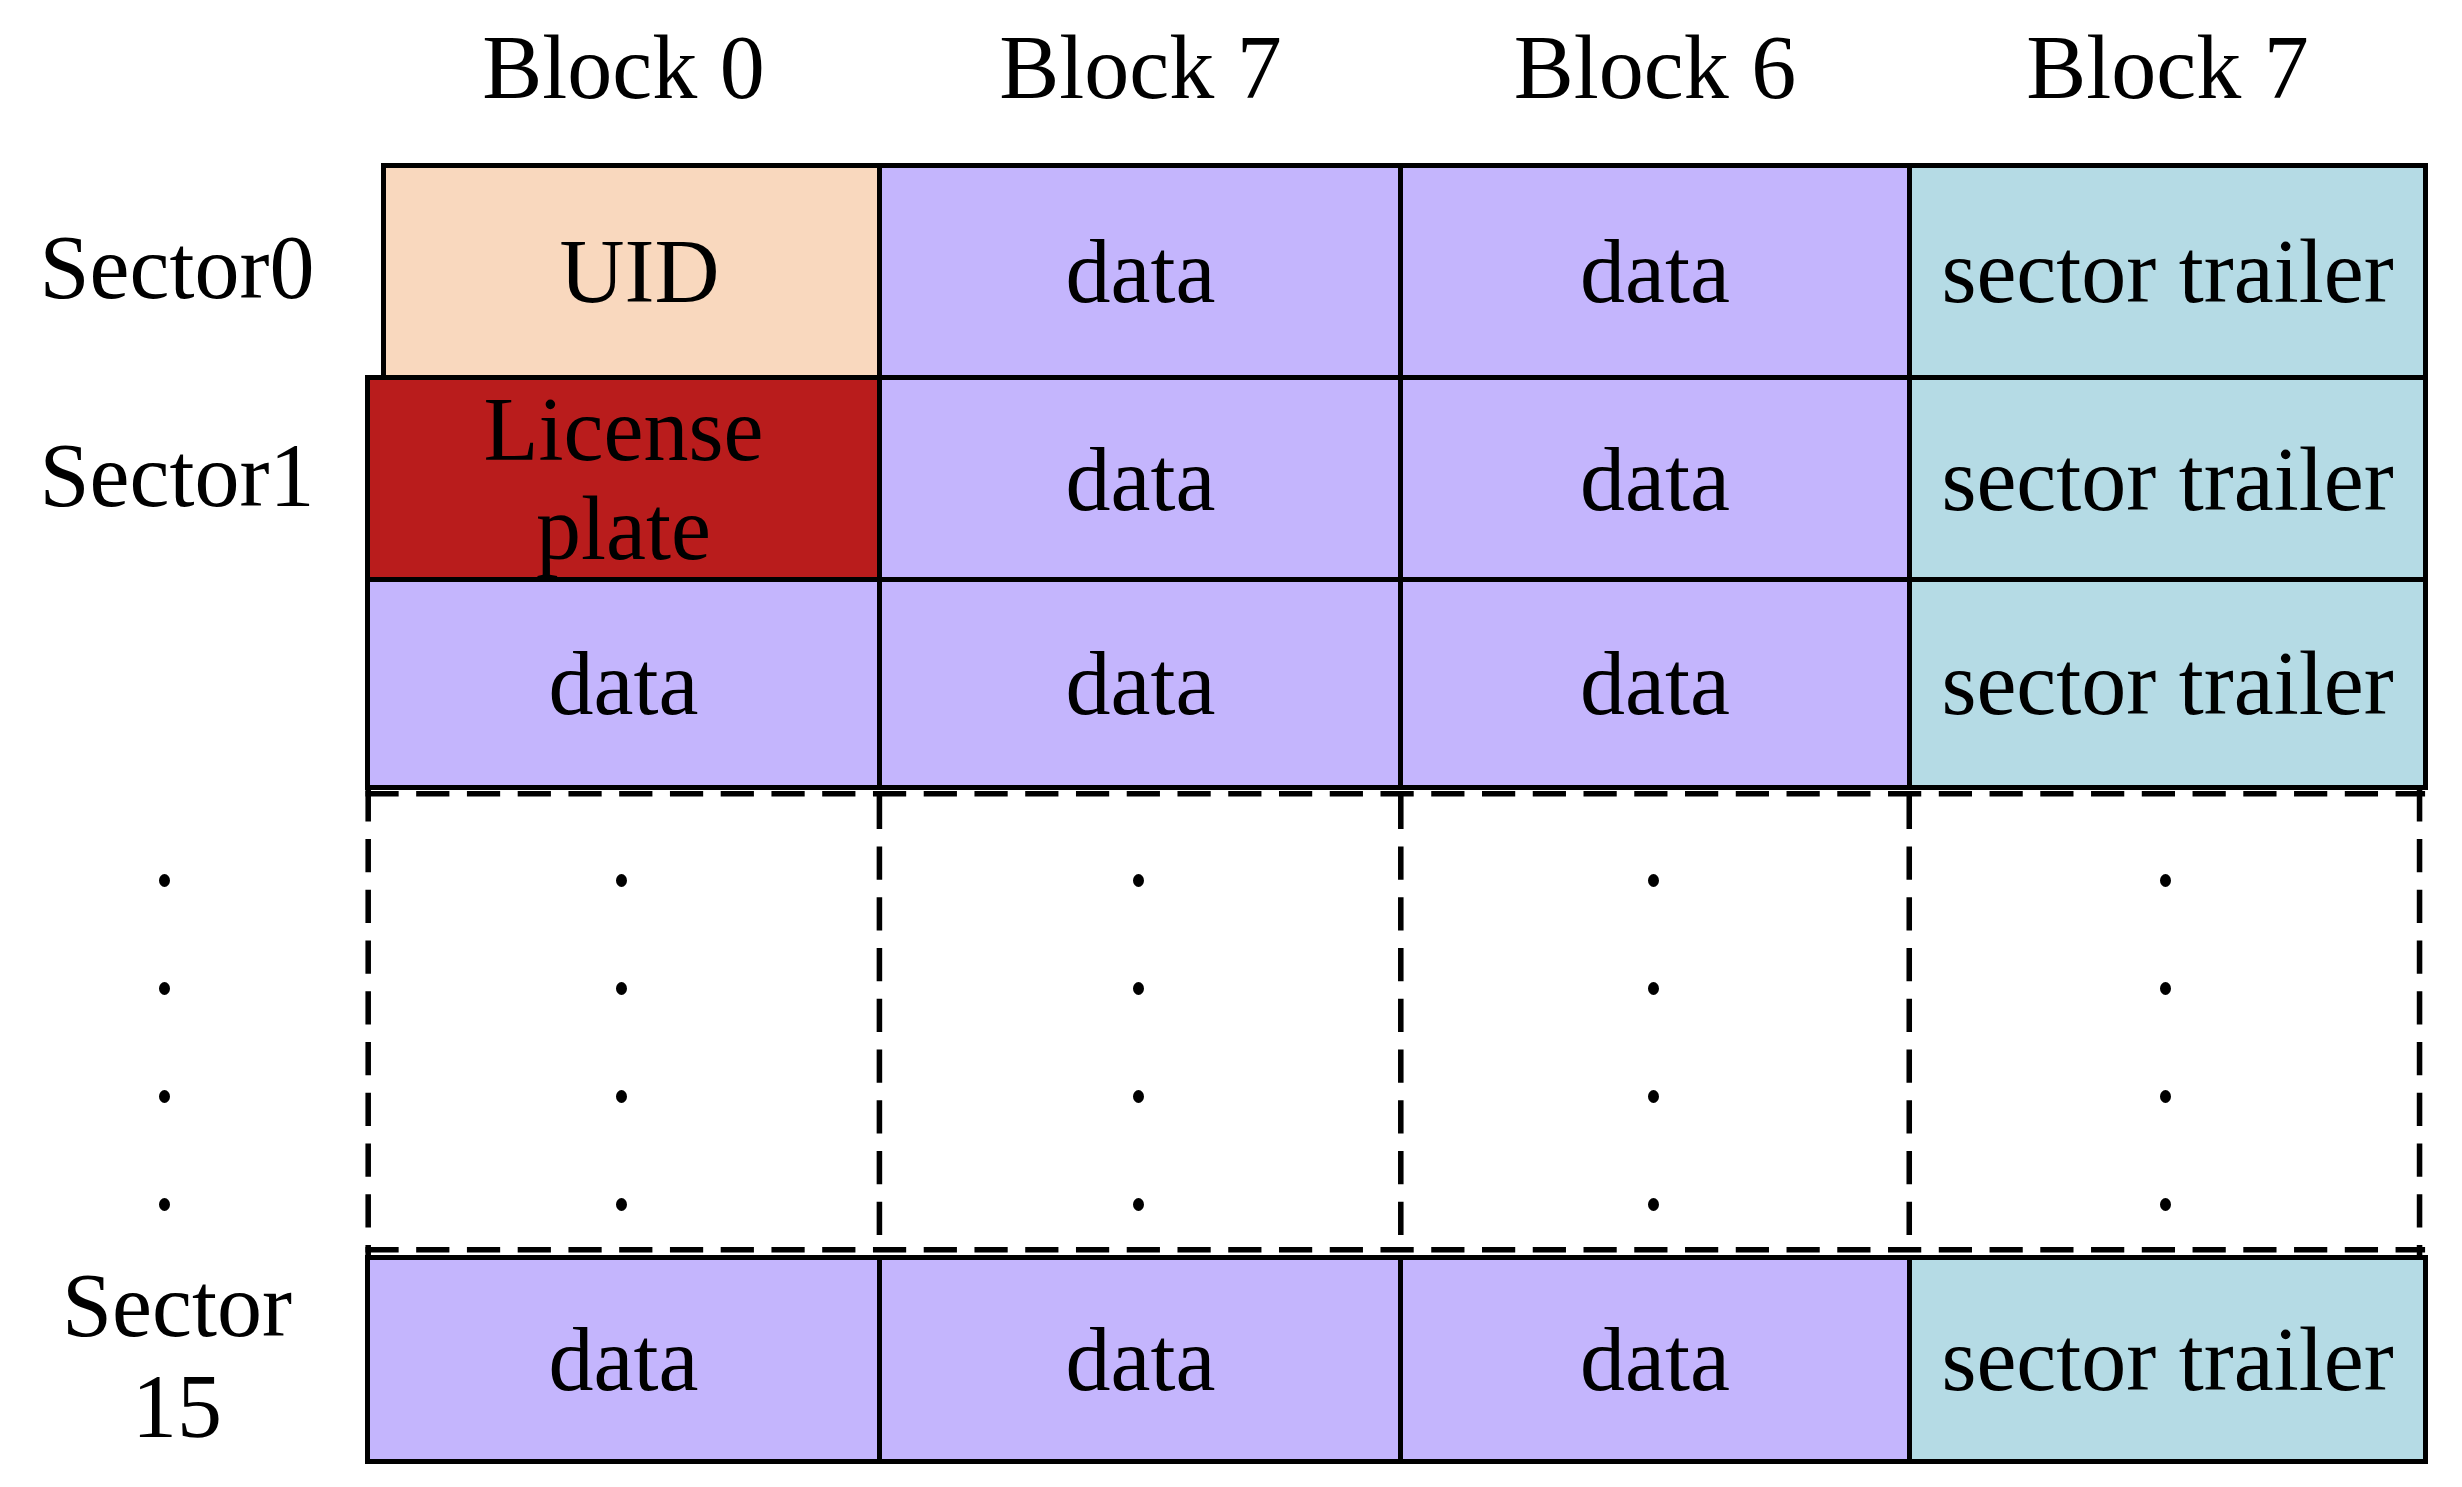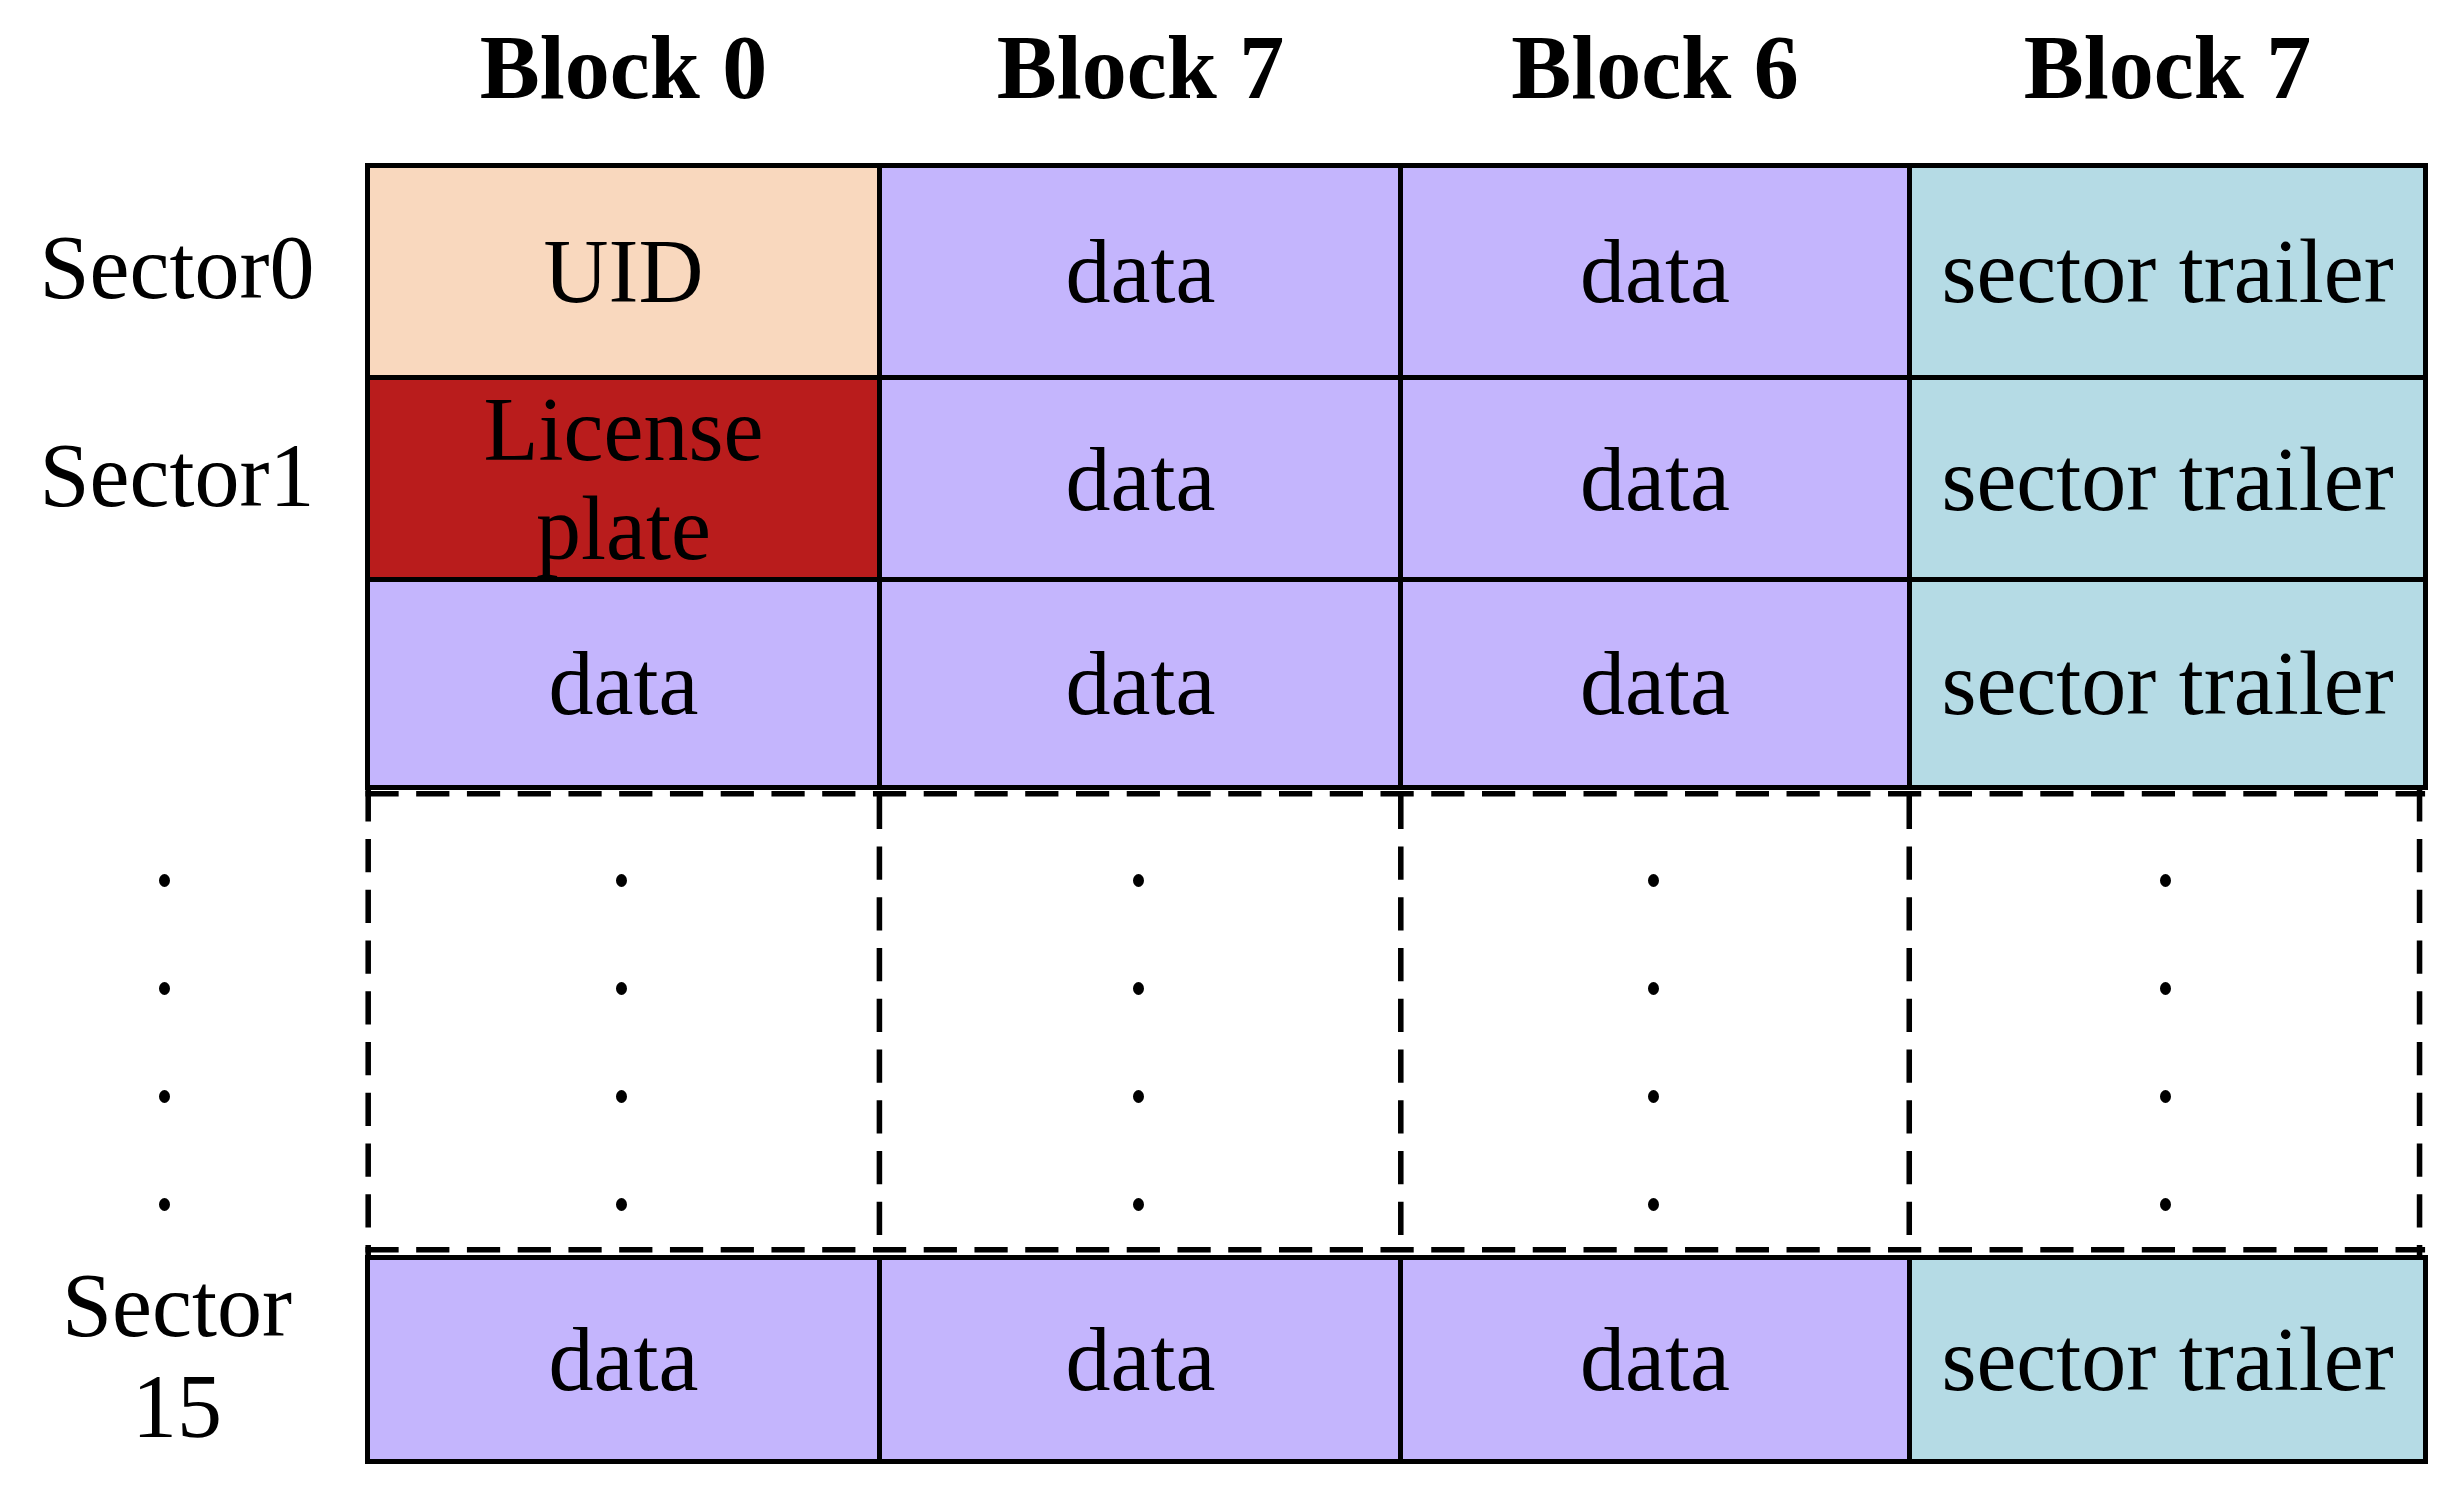--- a/index.html
+++ b/index.html
@@ -7,21 +7,21 @@
     position:relative;
     width:2462px;height:1488px;
     background:#ffffff;
     font-family:"Liberation Serif", "DejaVu Serif", serif;
     color:#000;
     overflow:hidden;
   }
   .hdr{
     position:absolute;top:5.5px;height:124px;
     display:flex;align-items:center;justify-content:center;
-    font-size:90px;line-height:1;white-space:nowrap;font-weight:bold;
+    font-size:90px;line-height:1;white-space:nowrap;
   }
   .rowlab{
     position:absolute;left:11px;width:332px;
     display:flex;align-items:center;justify-content:center;
     text-align:center;font-size:90px;line-height:1.12;white-space:pre-line;
   }
   .cell{
     position:absolute;box-sizing:border-box;
     border:5.5px solid #000;background:#c4b5fd;
     display:flex;align-items:center;justify-content:center;
@@ -57,21 +57,21 @@
   <div class="hdr c0">Block 0</div>
   <div class="hdr c1">Block 7</div>
   <div class="hdr c2">Block 6</div>
   <div class="hdr c3">Block 7</div>
 
   <div class="rowlab lab0">Sector0</div>
   <div class="rowlab lab1">Sector1</div>
   <div class="rowlab lab15">Sector
 15</div>
 
-  <div class="cell c0 r0" style="background-color: rgb(249, 216, 190);">UID</div>
+  <div class="cell c0 r0" style="background-color: rgb(249, 216, 190); margin-left: 16px;">UID</div>
   <div class="cell c1 r0">data</div>
   <div class="cell c2 r0">data</div>
   <div class="cell c3 r0" style="background-color: rgb(181, 219, 229);">sector trailer</div>
 
   <div class="cell c0 r1" style="background-color: #b91c1c;">License
 plate</div>
   <div class="cell c1 r1">data</div>
   <div class="cell c2 r1">data</div>
   <div class="cell c3 r1" style="background-color: rgb(181, 219, 229);">sector trailer</div>
 

